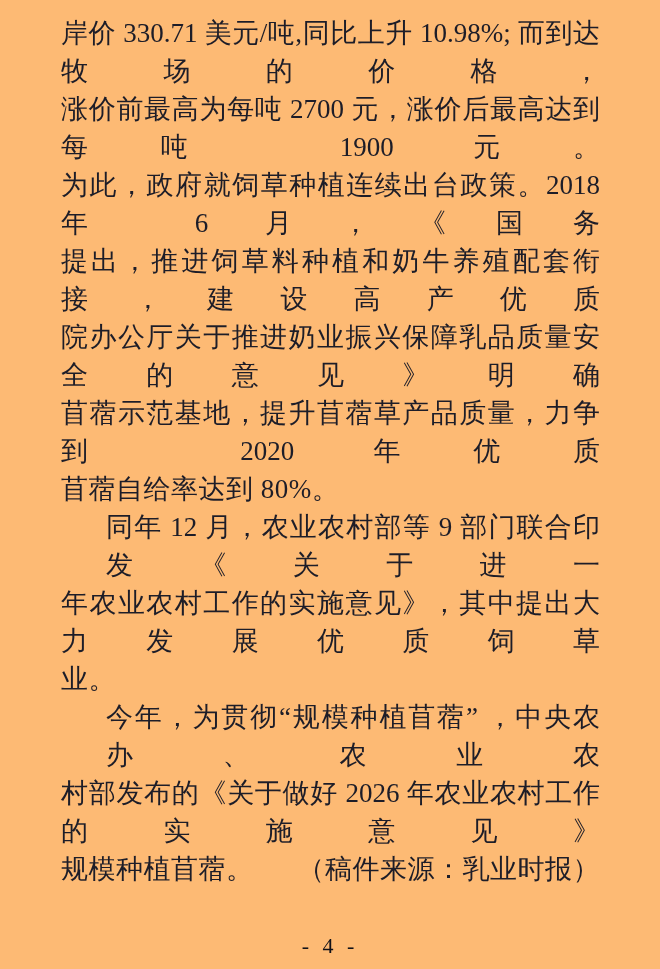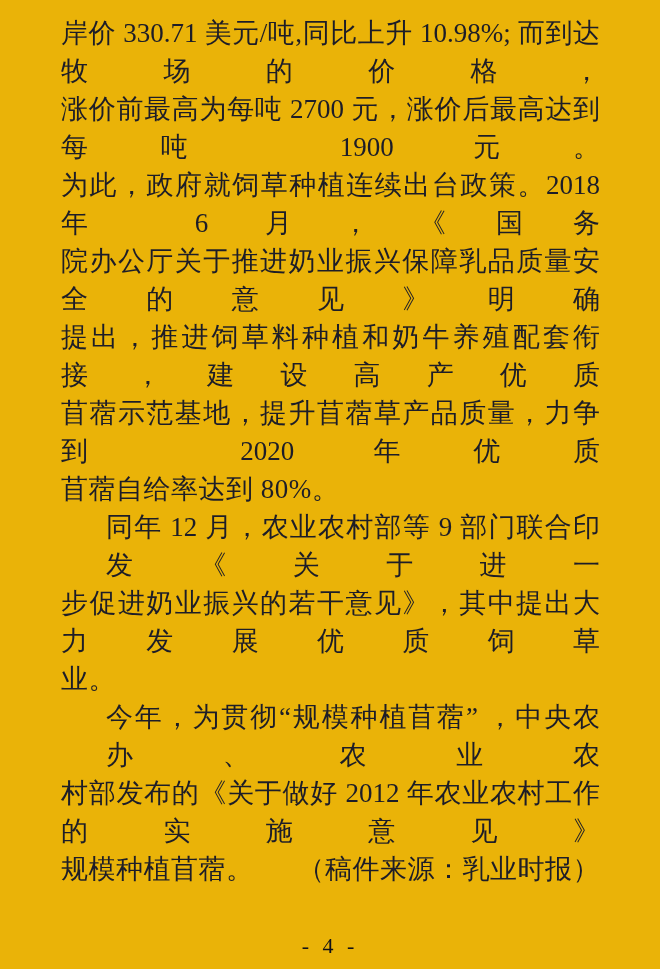--- a/index.html
+++ b/index.html
@@ -11,21 +11,21 @@
     width: 660px;
     height: 969px;
     position: relative;
     font-family: "Liberation Serif", "DejaVu Serif", serif;
     color: #1d1d28;
     overflow: hidden;
   }
   .page {
     position: absolute;
     inset: 0;
-    background: #eab308;
+    background: #fdba74;
   }
   .content {
     position: absolute;
     top: 14px;
     left: 61px;
     width: 539px;
   }
   .line {
     font-size: 27px;
     line-height: 38px;
@@ -61,29 +61,29 @@
   }
 </style>
 </head>
 <body>
 
 <div class="page">
   <main class="content" id="content">
       <div class="line just">岸价 330.71 美元/吨,同比上升 10.98%; 而到达牧场的价格，</div>
       <div class="line just">涨价前最高为每吨 2700 元，涨价后最高达到每吨 1900 元。</div>
       <div class="line just">为此，政府就饲草种植连续出台政策。2018 年 6 月，《国务</div>
+      <div class="line just">提出，推进饲草料种植和奶牛养殖配套衔接，建设高产优质</div>
       <div class="line just">院办公厅关于推进奶业振兴保障乳品质量安全的意见》明确</div>
-      <div class="line just">提出，推进饲草料种植和奶牛养殖配套衔接，建设高产优质</div>
       <div class="line just">苜蓿示范基地，提升苜蓿草产品质量，力争到 2020 年优质</div>
       <div class="line">苜蓿自给率达到 80%。</div>
       <div class="line just indent">同年 12 月，农业农村部等 9 部门联合印发《关于进一</div>
-      <div class="line just">步促进奶业振兴的若干意见》，其中提出大力发展优质饲草</div>
+      <div class="line just">年农业农村工作的实施意见》，其中提出大力发展优质饲草</div>
       <div class="line">业。</div>
       <div class="line just indent">今年，为贯彻“规模种植苜蓿” ，中央农办、农业农</div>
-      <div class="line just">村部发布的《关于做好 2012 年农业农村工作的实施意见》</div>
+      <div class="line just">村部发布的《关于做好 2026 年农业农村工作的实施意见》</div>
       <div class="line split">
         <span>规模种植苜蓿。</span>
         <span>（稿件来源：乳业时报）</span>
       </div>
     </main>
   <footer class="footer">
     <span>- 4 -</span>
   </footer>
 </div>
 

